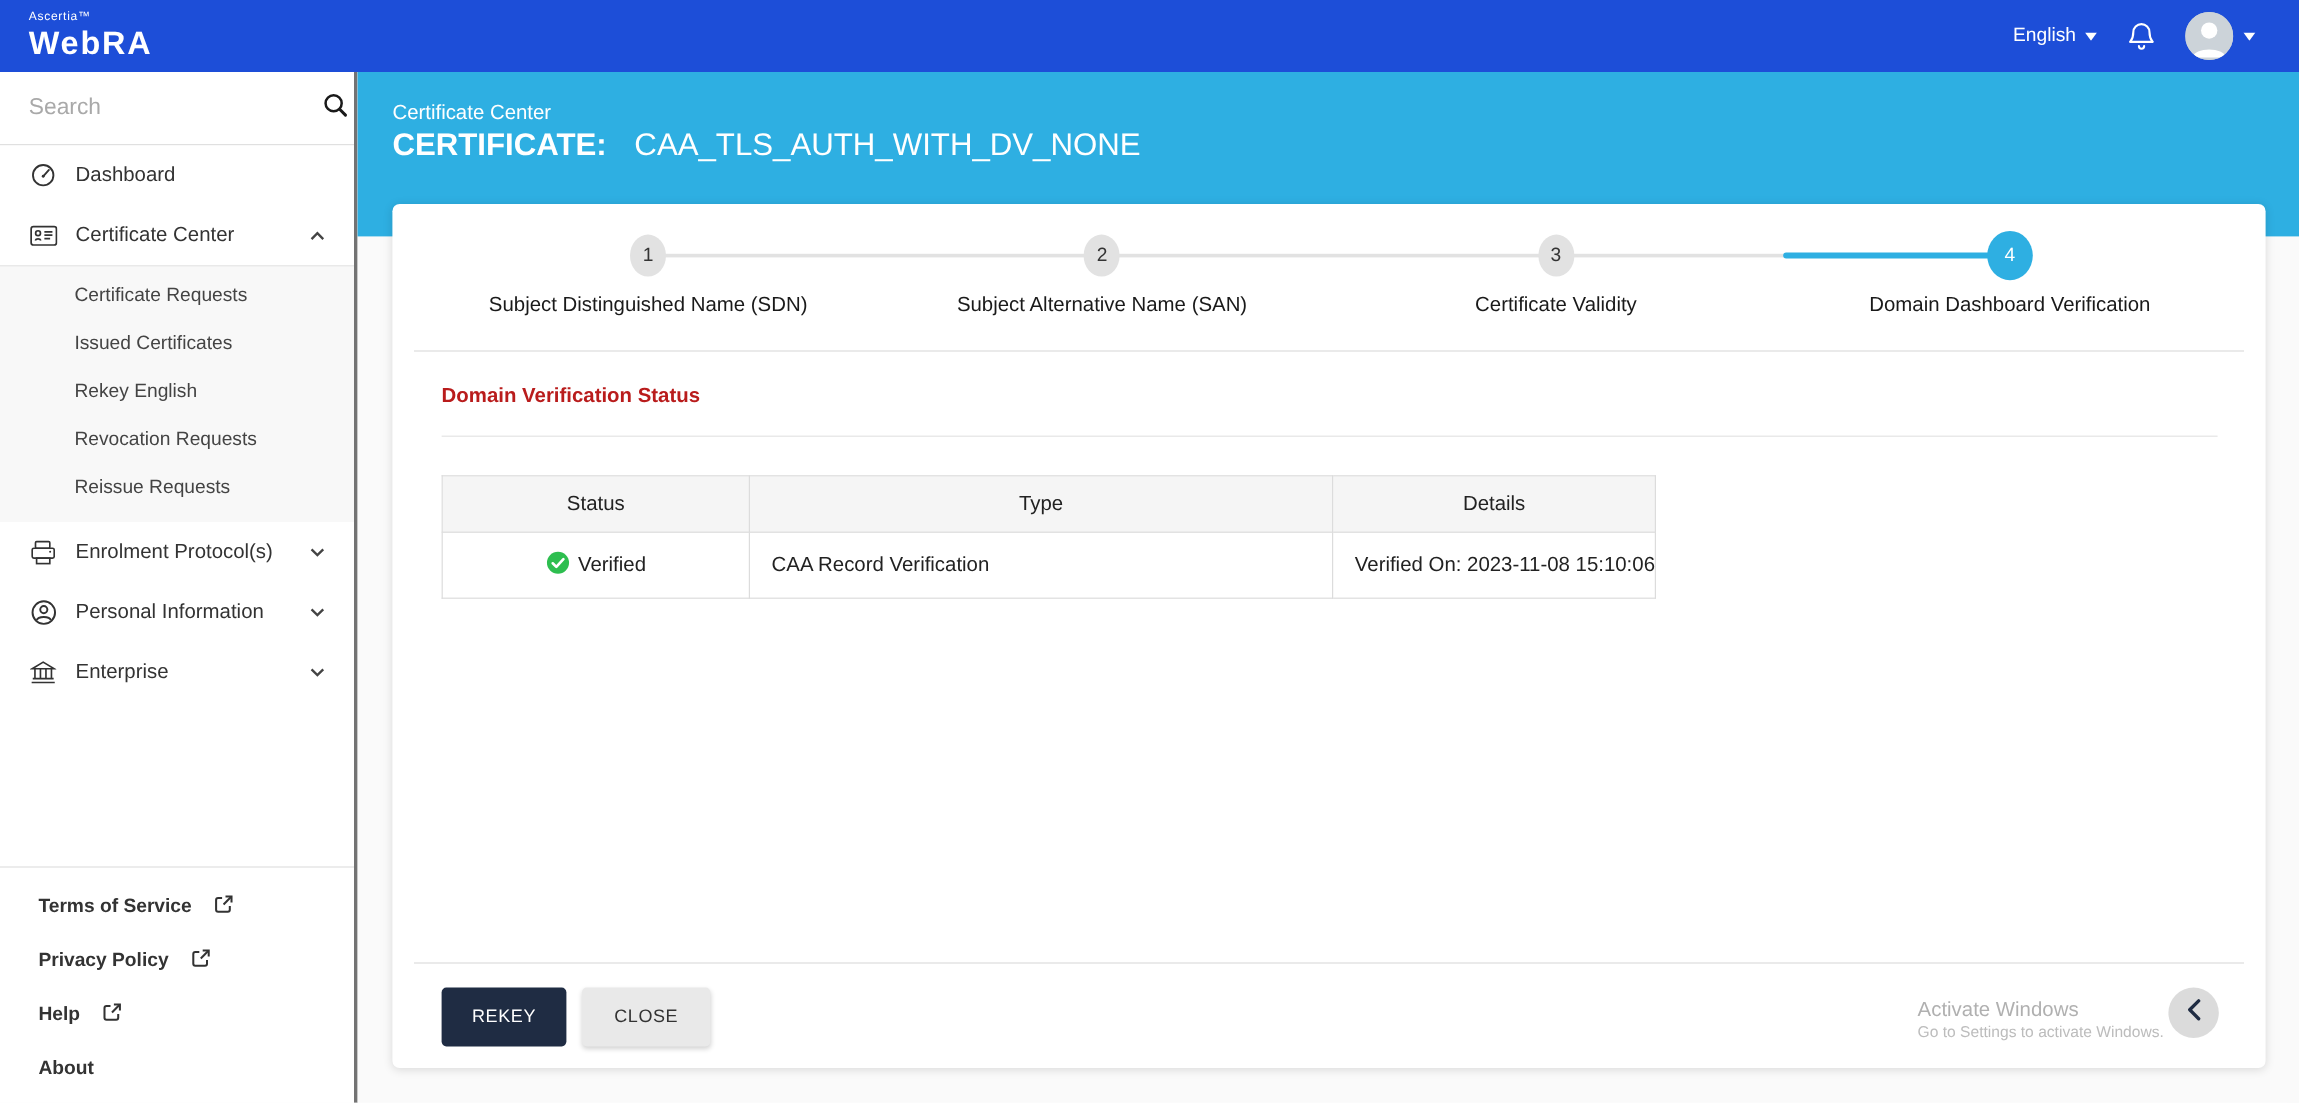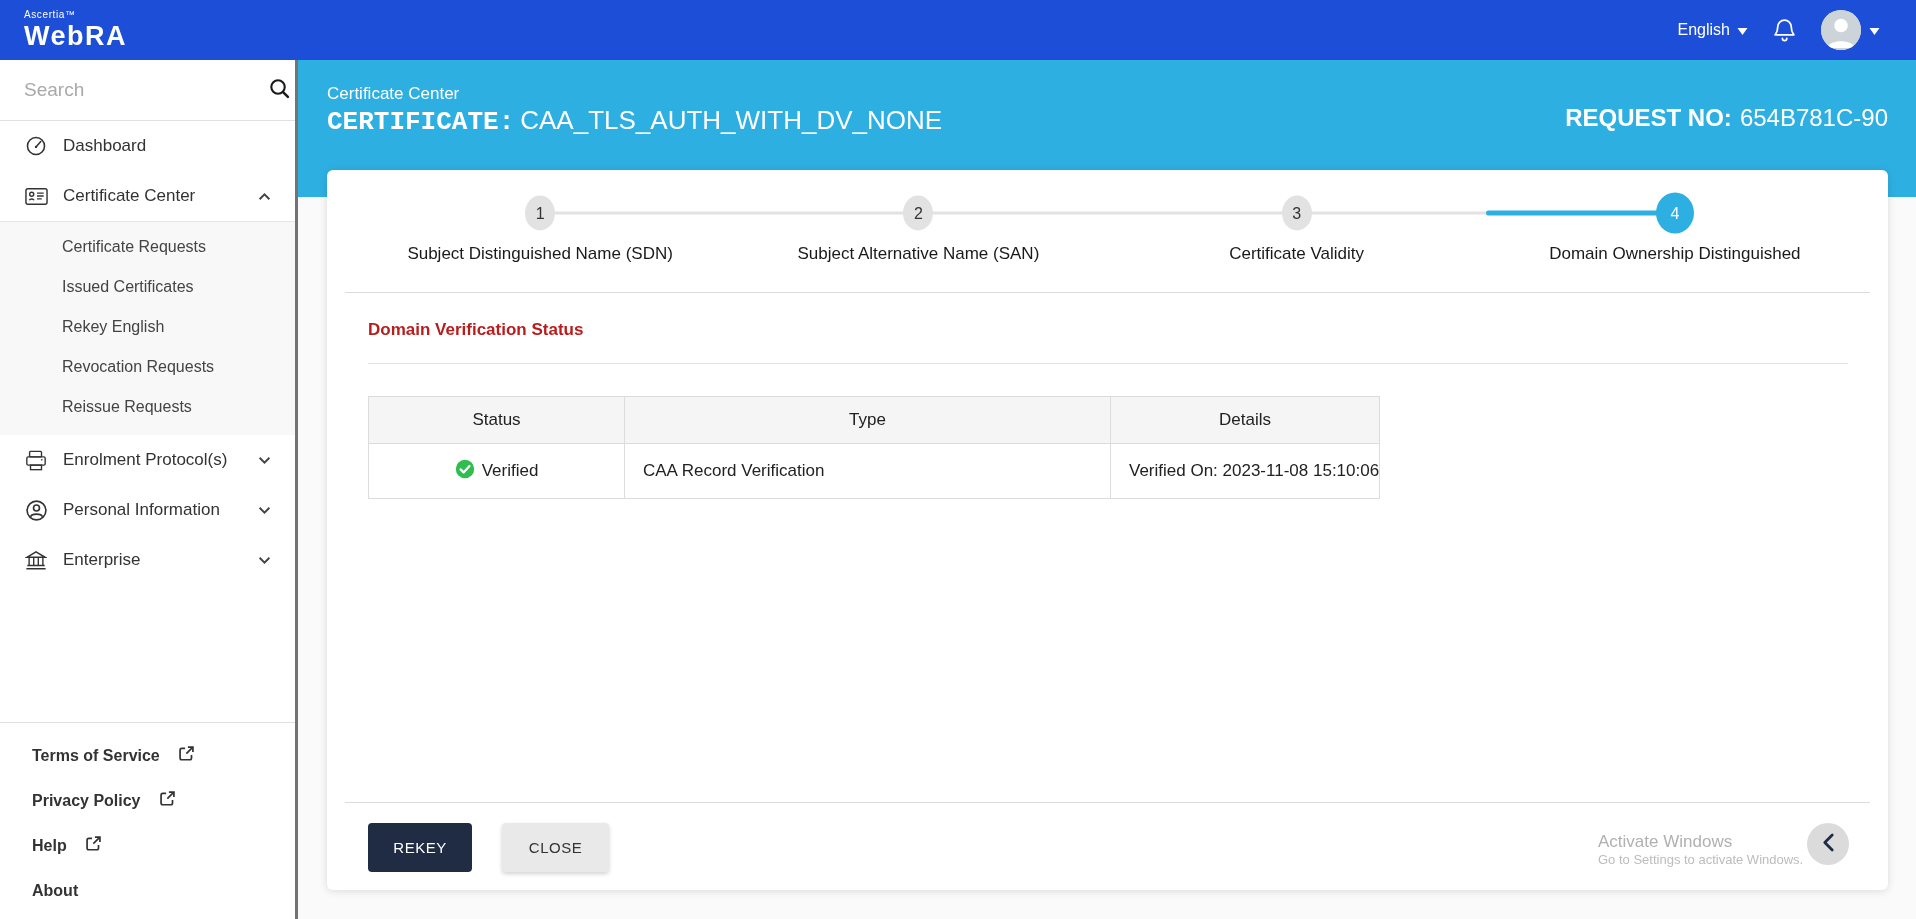--- a/index.html
+++ b/index.html
@@ -29,21 +29,21 @@
   .submenu { background:#f8f8f8; border-top:1px solid #e5e5e5; padding:5px 0 8px; flex:0 0 auto; }
   .submenu-item { height:40px; display:flex; align-items:center; padding-left:62px; font-size:16px; color:#444; cursor:pointer; }
   .side-footer { margin-top:auto; border-top:1px solid #e0e0e0; padding:10px 0 6px; }
   .side-link { height:45px; display:flex; align-items:center; gap:18px; padding:0 32px; font-size:16px; color:#333; cursor:pointer;font-weight:bold; }
 
   
   .main { flex:1; position:relative; background:#fafafa; }
   .blue-band { position:absolute; left:0; right:0; top:0; height:137px; background:#2eafe2; }
   .crumb { position:absolute; left:29px; top:24px; font-size:17px; color:#fff; }
   .page-title { position:absolute; left:29px; top:45px; font-size:26px; color:#fff; }
-  .page-title b { font-weight:bold; margin-right:6px;font-family:Liberation Mono, monospace; }
+  .page-title b { font-weight:bold; margin-right:23px; }
   .request { position:absolute; right:28px; top:44px; font-size:24px; color:#fff; }
   .request b { font-weight:bold; margin-right:8px; }
 
   .card { position:absolute; left:29px; right:28px; top:110px; bottom:29px; background:#fff; border-radius:6px; box-shadow:0 1px 8px rgba(0,0,0,.13); }
 
   
   .stepper-track { position:absolute; left:24px; right:24px; top:22px; height:42px; }
   .track-gray { position:absolute; left:12.5%; right:12.5%; top:50%; height:3px; background:#e2e2e2; transform:translateY(-50%); }
   .track-blue { position:absolute; left:75%; right:12.5%; top:50%; height:5px; background:#2eafe2; transform:translateY(-50%); border-radius:3px; }
   .step-circle { position:absolute; top:50%; transform:translate(-50%,-50%); width:30px; height:35px; border-radius:50%; background:#e2e2e2; color:#333; display:flex; align-items:center; justify-content:center; font-size:16px; cursor:pointer; }
@@ -56,21 +56,21 @@
   .divider-b { position:absolute; left:41px; right:40px; top:193px; border-top:1px solid #e4e4e4; }
 
   
   .dv-table { position:absolute; left:41px; right:40px; top:226px; border-collapse:collapse; font-size:17px; color:#222; }
   .dv-table th { height:47px; background:#f5f5f5; border:1px solid #dcdcdc; font-weight:400; text-align:center; }
   .dv-table th.center { text-align:center; padding-left:0; }
   .dv-table td { height:55px; border:1px solid #dcdcdc; padding-left:18px; }
   .status-cell { display:flex; align-items:center; justify-content:center; gap:7px; }
 
   .divider-c { position:absolute; left:18px; right:18px; bottom:87px; border-top:1px solid #dcdcdc; }
-  .actions { position:absolute; left:41px; bottom:18px; display:flex; gap:30px;margin-top:37px; }
+  .actions { position:absolute; left:41px; bottom:18px; display:flex; gap:13px;margin-top:37px; }
   .btn { height:49px; border:none; border-radius:4px; font-size:15px; letter-spacing:.5px; cursor:pointer; font-family:"Liberation Sans",sans-serif; }
   .btn-rekey { width:104px; background:#1f2c43; color:#fff; }
   .btn-close { width:107px; background:#e9e9e9; color:#333; box-shadow:0 2px 4px rgba(0,0,0,.18); }
 
   .watermark { position:absolute; left:1271px; bottom:22px; pointer-events:none; line-height:1.25; }
   .wm1 { font-size:17px; color:rgba(150,150,150,.75); }
   .wm2 { font-size:13px; color:rgba(160,160,160,.7); }
   .float-btn { position:absolute; right:39px; bottom:25px; width:42px; height:42px; border-radius:50%; background:rgba(210,210,210,.8); display:flex; align-items:center; justify-content:center; cursor:pointer; }
 </style>
 </head>
@@ -247,40 +247,37 @@
       </div>
     </div>
   </div>
 
   <div class="main">
     <div class="blue-band">
       <div class="crumb">Certificate Center</div>
       <div class="page-title">
         <b>CERTIFICATE:</b><span>CAA_TLS_AUTH_WITH_DV_NONE</span>
       </div>
-      <div class="request">
-        <b>REQUEST NO:</b><span>654B781C-90</span>
-      </div>
     </div>
 
     <div class="card">
 
       <div class="stepper-track">
         <div class="track-gray"></div>
         <div class="track-blue"></div>
         <div class="step-circle" style="left:12.5%">1</div>
         <div class="step-circle" style="left:37.5%">2</div>
         <div class="step-circle" style="left:62.5%">3</div>
         <div class="step-circle active" style="left:87.5%">4</div>
       </div>
       <div class="step-labels">
         <div class="step-label">Subject Distinguished Name (SDN)</div>
         <div class="step-label">Subject Alternative Name (SAN)</div>
         <div class="step-label">Certificate Validity</div>
-        <div class="step-label">Domain Ownership Distinguished</div>
+        <div class="step-label">Domain Dashboard Verification</div>
       </div>
 
       <div class="divider-a"></div>
       <div class="section-title">Domain Verification Status</div>
       <div class="divider-b"></div>
 
       <table class="dv-table">
         <colgroup>
             <col style="width:256px">
             <col style="width:486px">

